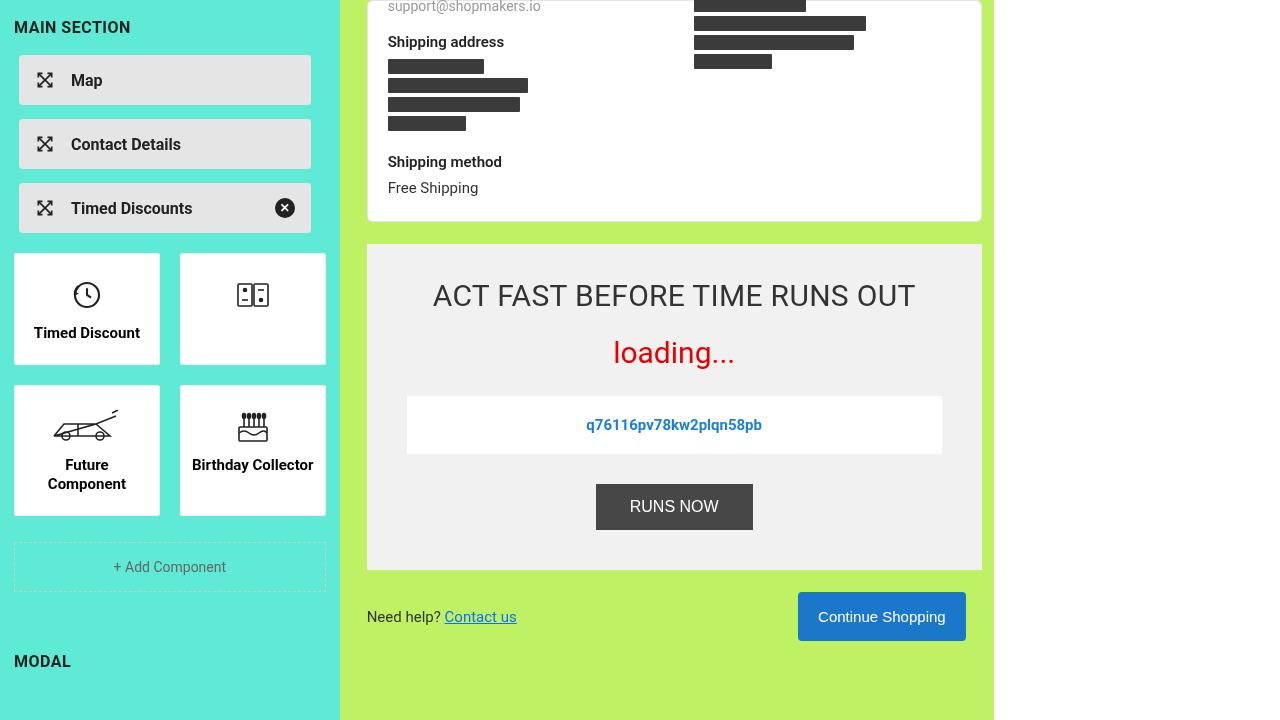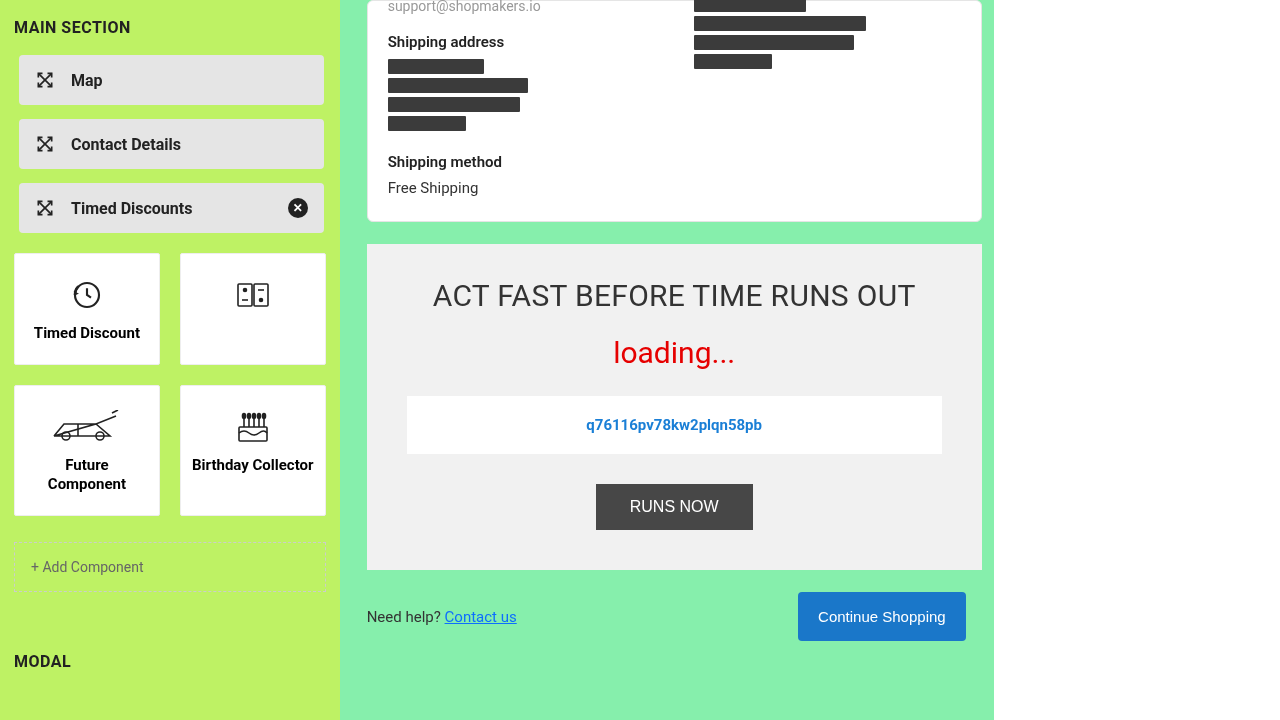--- a/index.html
+++ b/index.html
@@ -1,30 +1,30 @@
 <!DOCTYPE html>
 <html><head>
 <meta charset="utf-8">
 <style>
 * { box-sizing: border-box; margin: 0; padding: 0; }
 body { font-family: -apple-system, BlinkMacSystemFont, "Segoe UI", Roboto, "Open Sans", sans-serif; background: #f4f4f4; width: 1280px; height: 720px; overflow: hidden; display: flex; }
-.sidebar { width: 360px; padding: 14px; background: #bef264; overflow-y: auto; }
+.sidebar { width: 360px; padding: 14px; background: #5eead4; overflow-y: auto; }
 .sidebar h3 { font-size: 16px; font-weight: 700; color: #222; letter-spacing: 0.5px; margin-bottom: 18px; margin-top: 4px; }
 .sidebar h3.modal-heading { margin-top: 60px; }
-.section-item { display: flex; align-items: center; gap: 16px; background: #e5e5e5; padding: 15px 16px; margin: 0 2px 14px 5px; border-radius: 4px; cursor: pointer; position: relative; }
+.section-item { display: flex; align-items: center; gap: 16px; background: #e5e5e5; padding: 15px 16px; margin: 0 15px 14px 5px; border-radius: 4px; cursor: pointer; position: relative; }
 .section-item .icon { width: 20px; height: 20px; flex: 0 0 20px; }
 .section-item .label { font-size: 16px; font-weight: 700; color: #222; }
 .section-item .close { margin-left: auto; width: 20px; height: 20px; border-radius: 50%; background: #222; color: #fff; display: flex; align-items: center; justify-content: center; font-size: 12px; font-weight: bold; }
 .cards { display: grid; grid-template-columns: 1fr 1fr; gap: 20px; margin: 20px 0 0 0; }
 .card { background: #fff; border: 1px solid #eee; border-radius: 2px; padding: 24px 10px 20px 10px; display: flex; flex-direction: column; align-items: center; gap: 12px; cursor: pointer; }
 .card .icon { height: 34px; display: flex; align-items: center; justify-content: center; }
 .card .title { font-size: 15px; font-weight: 700; text-align: center; line-height: 1.3; }
-.add-comp { margin-top: 26px; border: 1.5px dashed #ccc; background: transparent; text-align: left; padding: 16px; color: #666; font-size: 14px; cursor: pointer; }
+.add-comp { margin-top: 26px; border: 1.5px dashed #ccc; background: transparent; text-align: center; padding: 16px; color: #666; font-size: 14px; cursor: pointer; }
 
-.main { flex: 1; background: #86efac; padding: 0 12px; display: flex; justify-content: flex-end; }
+.main { flex: 1; background: #bef264; padding: 0 12px; display: flex; justify-content: flex-end; }
 .main-inner { width: 615px; margin-left: 15px; }
 .order-card { border: 1px solid #e5e5e5; border-radius: 6px; background: #fff; padding: 0 20px 18px 20px; position: relative; }
 .order-cols { display: flex; gap: 40px; }
 .col { flex: 1; }
 .trunc-email { font-size: 14px; color: #333; margin-bottom: 18px; margin-top: -4px; }
 .field-label { font-size: 15px; font-weight: 600; color: #222; margin-bottom: 8px; margin-top: 12px; }
 .field-val { font-size: 15px; color: #333; margin-bottom: 6px; }
 .redact { background: #3b3b3b; height: 15px; margin: 4px 0; border-radius: 1px; }
 .promo { background: #f1f1f1; margin-top: 22px; padding: 34px 40px 40px 40px; text-align: center; }
 .promo h1 { font-size: 30px; font-weight: 400; color: #333; letter-spacing: 0.3px; margin-bottom: 22px; }

